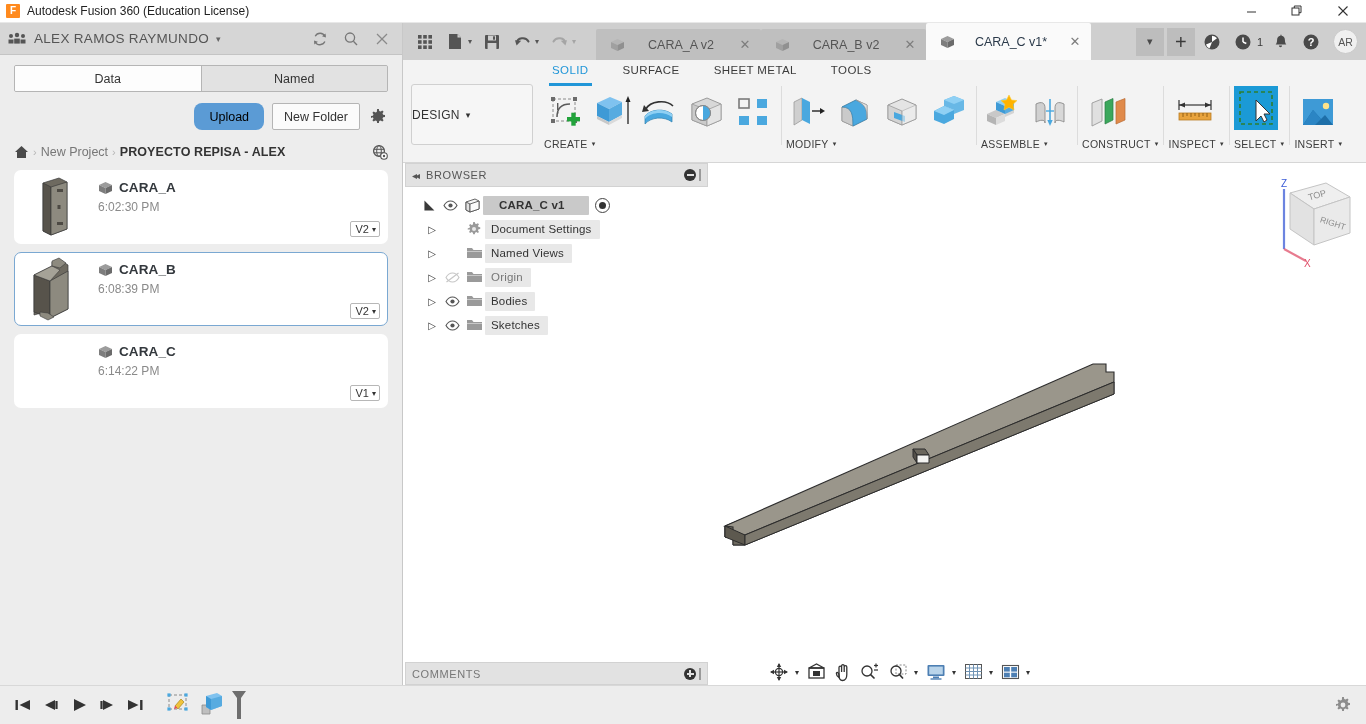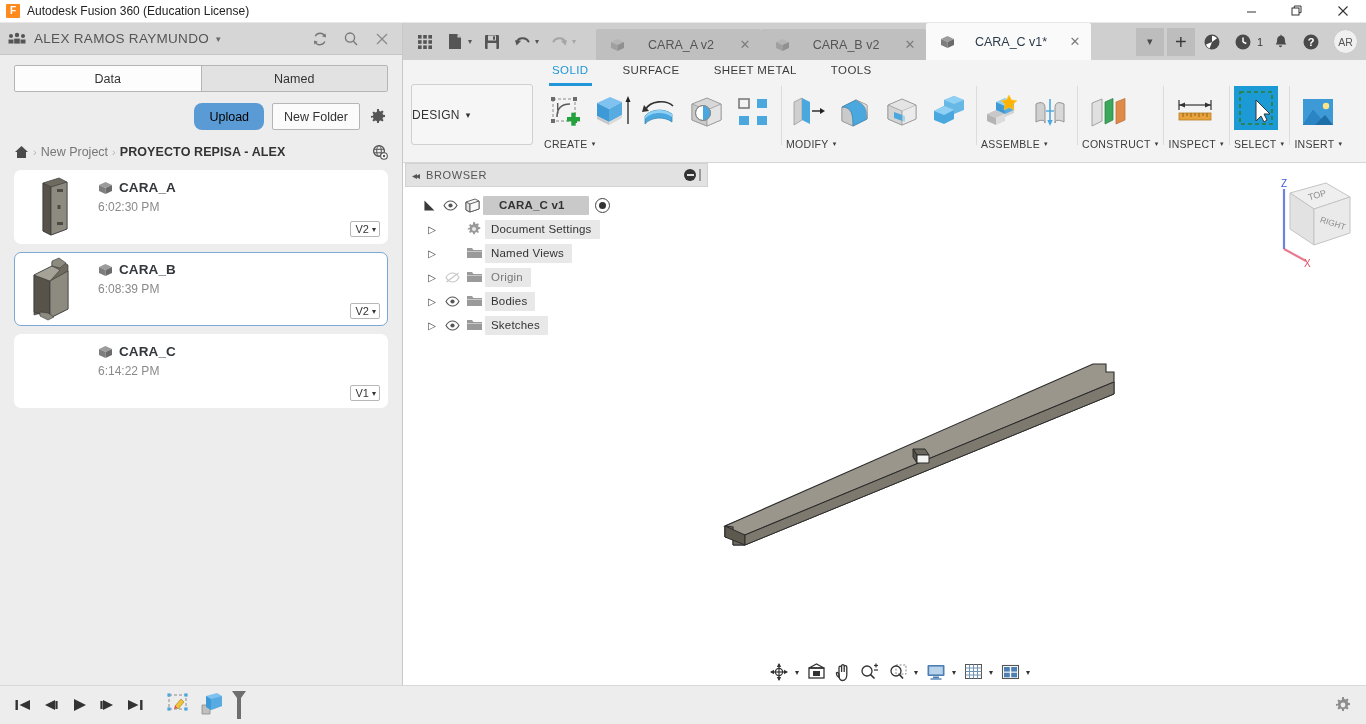--- a/index.html
+++ b/index.html
@@ -966,20 +966,27 @@
             <svg width="17" height="14" viewBox="0 0 17 14">
               <path d="M1 2h5l1.5 2H16v8H1z" fill="#9a9a9a"></path>
               <rect x="1" y="5" width="15" height="1" fill="#c8c8c8"></rect>
             </svg>
           </span>
           <span class="tlabel">Sketches</span>
         </div>
       </div>
     </div>
 
+    <div class="comments-bar">
+      <span class="cb-title">COMMENTS</span>
+      <span class="cb-right">
+        <span class="cb-plus"></span>
+        <span class="bh-grip"></span>
+      </span>
+    </div>
 
     <div class="navbar">
       <div class="nb-ico">
         <svg width="20" height="20" viewBox="0 0 20 20">
           <line x1="10" y1="2" x2="10" y2="18" stroke="#333" stroke-width="1.2"></line>
           <line x1="2" y1="10" x2="18" y2="10" stroke="#333" stroke-width="1.2"></line>
           <polygon points="10,1 7.8,5 12.2,5" fill="#333"></polygon>
             <polygon points="10,19 7.8,15 12.2,15" fill="#333"></polygon>
           <polygon points="1,10 5,7.8 5,12.2" fill="#333"></polygon>
             <polygon points="19,10 15,7.8 15,12.2" fill="#333"></polygon>

